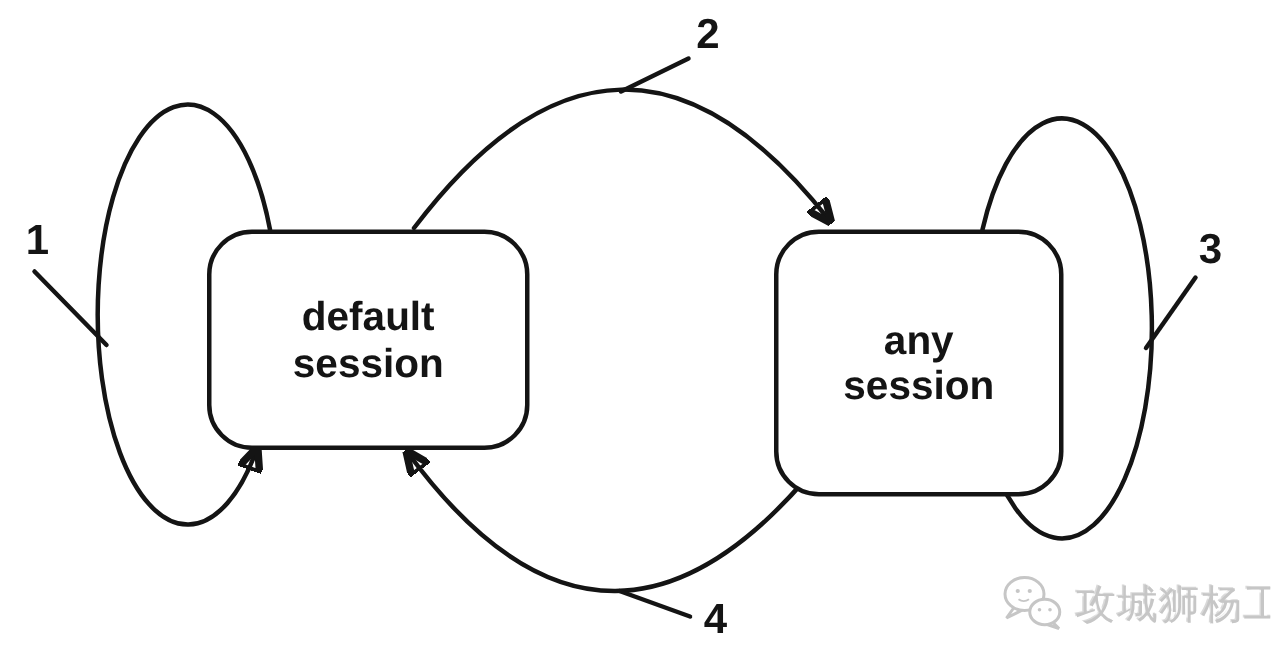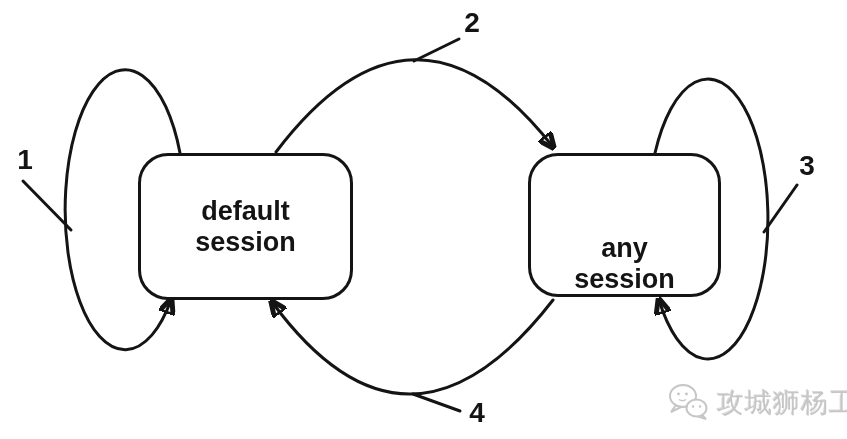--- a/index.html
+++ b/index.html
@@ -33,21 +33,21 @@
     flex-direction:column;
     justify-content:center;
     align-items:center;
     font-weight:bold;
     font-size:27px;
     line-height:1.13;
     color:var(--stroke);
     text-align:center;
   }
   .state-left{left:138px;top:153px;width:215px;height:147px;}
-  .state-right{left:528px;top:153px;width:193px;height:144px;justify-content:flex-end;}
+  .state-right{left:516px;top:153px;width:193px;height:178px;}
   .tnum{
     position:absolute;
     transform:translateX(-50%);
     font-weight:bold;
     font-size:28px;
     color:var(--stroke);
   }
   .tnum-1{left:25px;top:144px;}
   .tnum-2{left:472px;top:7px;}
   .tnum-3{left:807px;top:150px;}

